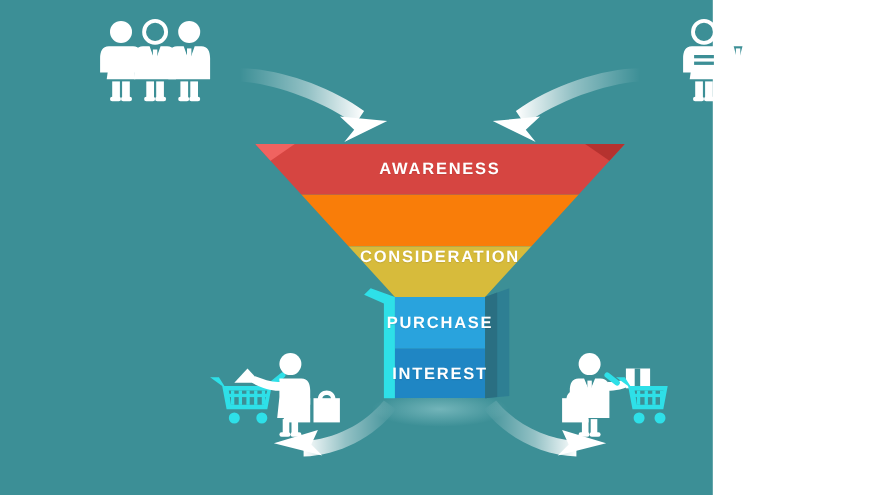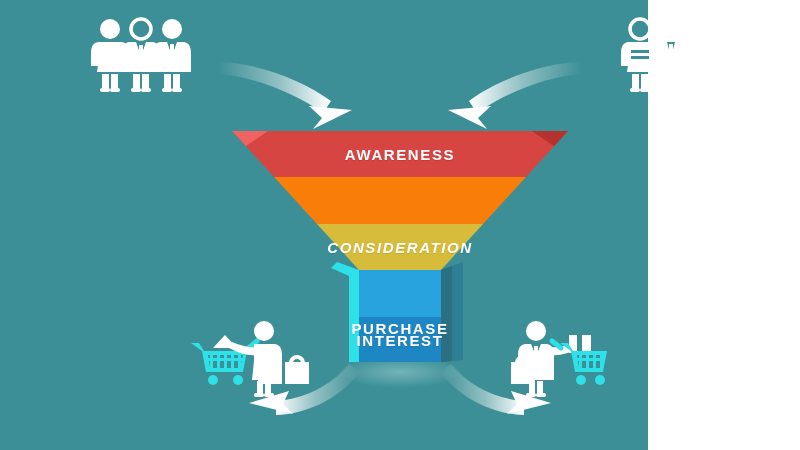--- a/index.html
+++ b/index.html
@@ -236,17 +236,17 @@
         <rect x="600" y="355" width="3" height="13"></rect>
         <rect x="577" y="358" width="26" height="3"></rect>
         <circle cx="581" cy="380" r="5"></circle>
         <circle cx="600" cy="380" r="5"></circle>
         <path d="M561,348 L552,341" stroke="#2ee0e8" stroke-width="5" fill="none" stroke-linecap="round"></path>
       </g>
     </g>
   </svg>
 
   <div class="funnel-label" style="left:400px;top:154px;">AWARENESS</div>
-  <div class="funnel-label" style="left:400px;top:247px;font-style:italic;">CONSIDERATION</div>
-  <div class="funnel-label" style="left:400px;top:294px;margin-top:34px;">PURCHASE</div>
+  <div class="funnel-label" style="left:400px;top:234px;">CONSIDERATION</div>
+  <div class="funnel-label" style="left:400px;top:294px;">PURCHASE</div>
   <div class="funnel-label" style="left:400px;top:340px;">INTEREST</div>
 
 </div>
 
 </body></html>

